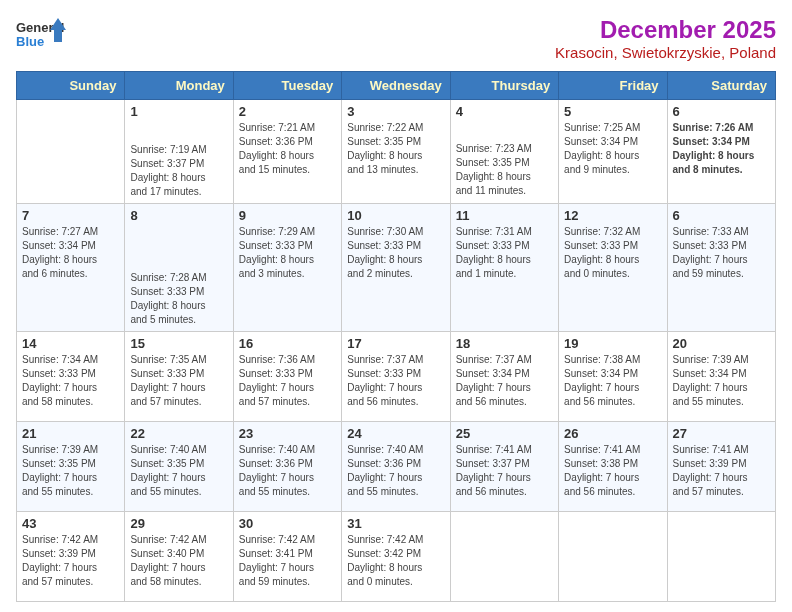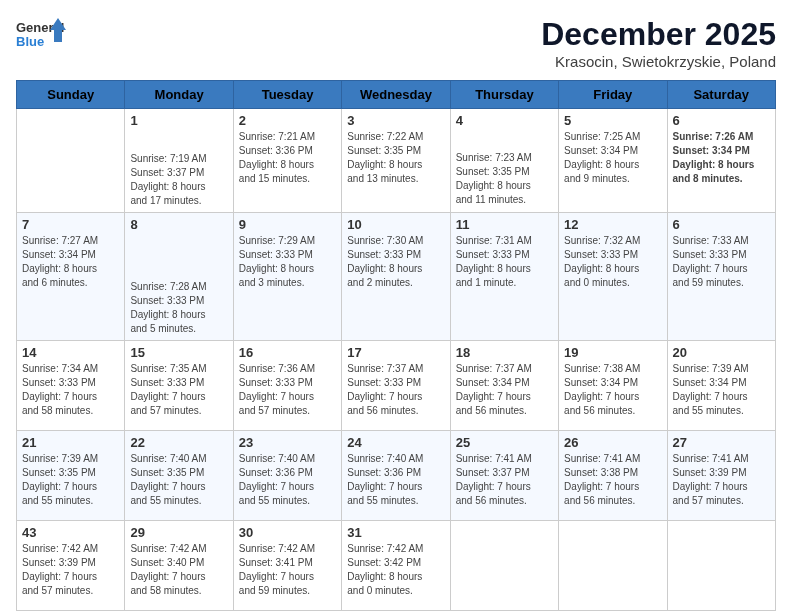--- a/index.html
+++ b/index.html
@@ -18,40 +18,40 @@
     }
     .logo {
       display: flex;
       align-items: center;
       gap: 4px;
     }
     .title-block {
       text-align: right;
     }
     .month-title {
-      font-size: 32px;
+      font-size: 24px;
       font-weight: bold;
-      color: #0f172a;
+      color: #a21caf;
     }
     .location-title {
       font-size: 15px;
-      color: #404040;
+      color: #b91c1c;
     }
     table {
       width: 100%;
       border-collapse: collapse;
       table-layout: fixed;
     }
     thead th {
       background: #3a7abf;
-      color: #000000;
+      color: #fef9c3;
       font-size: 13px;
       font-weight: bold;
-      text-align: center;
-      padding: 6px 2px;
+      text-align: right;
+      padding: 6px 8px;
       border: 1px solid #2e63a0;
     }
     td {
       border: 1px solid #ccc;
       vertical-align: top;
       padding: 4px 5px;
       font-size: 10.5px;
       color: #333;
       height: 90px;
       width: 14.28%;

